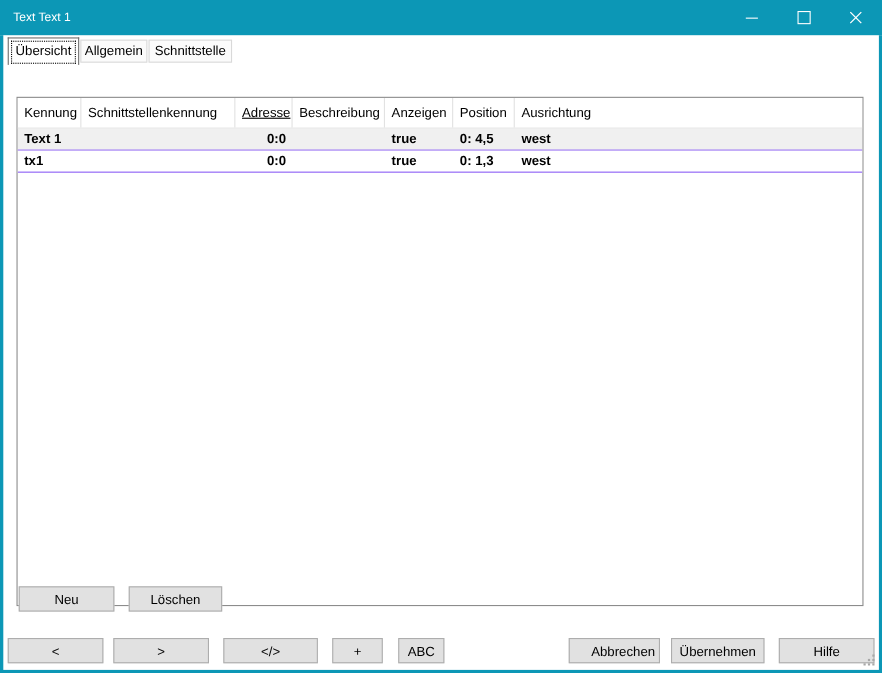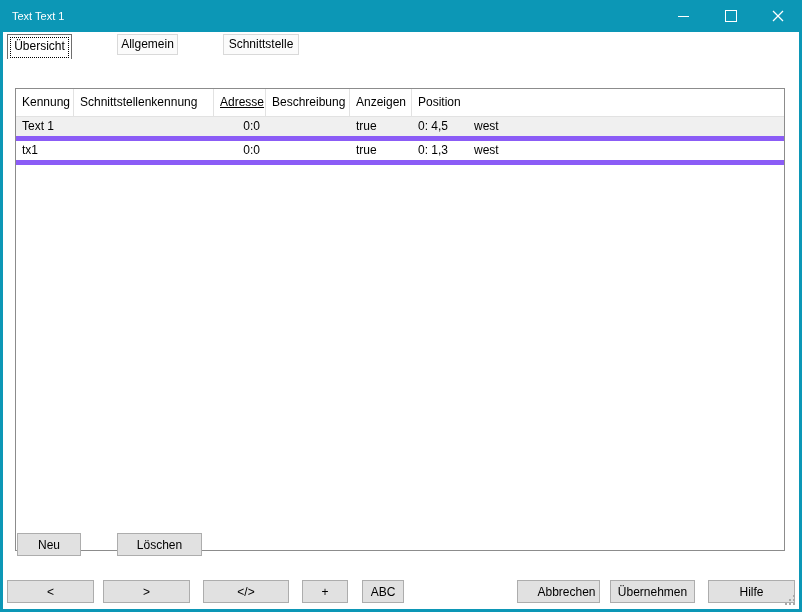--- a/index.html
+++ b/index.html
@@ -14,42 +14,42 @@
   .controls{position:absolute;right:1px;top:0;height:32px;display:flex;}
   .ctrl{width:47px;height:32px;display:flex;align-items:center;justify-content:center;background:transparent;border:none;padding:0;cursor:default;}
   .ico-min{width:11px;height:1px;background:#fff;}
   .ico-max{width:10px;height:10px;border:1px solid #fff;background:transparent;}
   
   .edge{position:absolute;background:var(--accent,#0c97b6);}
   .edge-l{left:0;top:32px;bottom:0;width:3px;}
   .edge-r{right:0;top:32px;bottom:0;width:3px;}
   .edge-b{left:0;right:0;bottom:0;height:3px;}
   
-  .tabbar{position:absolute;left:7px;top:34px;height:25px;display:flex;align-items:flex-start;gap:44px;}
+  .tabbar{position:absolute;left:7px;top:34px;height:25px;display:flex;align-items:center;}
   .tab{box-sizing:border-box;height:21px;line-height:19px;text-align:center;background:#fbfbfb;
        border:1px solid #d9d9d9;margin-right:1px;white-space:nowrap;}
   .tab.selected{position:relative;height:25px;line-height:23px;background:#fff;border:1px solid #6e6e6e;border-bottom:none;z-index:2;}
   .tab.selected::after{content:"";position:absolute;left:2px;right:2px;top:2px;bottom:1px;border:1px dotted #000;pointer-events:none;}
   
   .table{position:absolute;left:15px;top:64px;width:770px;height:463px;box-sizing:border-box;
          border:1px solid #8c8c8c;background:#fff;overflow:hidden;margin-top:24px;}
   .thead{display:flex;height:27px;border-bottom:1px solid #e2e2e2;background:#fff;}
   .th{box-sizing:border-box;border-right:1px solid #e2e2e2;padding:0 6px;line-height:26px;
       white-space:nowrap;overflow:hidden;flex:0 0 auto;}
   .th:last-child{border-right:none;flex:1 1 auto;}
-  .tr{display:flex;height:19px;line-height:18px;border-bottom:5px solid #8b5cf6;background:#fff;}
+  .tr{display:flex;height:19px;line-height:18px;border-bottom:1px solid #8b5cf6;background:#fff;font-weight:bold;}
   .tr.selected{background:#f0f0f0;}
   .td{box-sizing:border-box;padding:0 6px;white-space:nowrap;overflow:hidden;flex:0 0 auto;}
   .td:last-child{flex:1 1 auto;}
   .al-right{text-align:right;}
   
   .btn{position:absolute;box-sizing:border-box;height:23px;background:#e1e1e1;border:1px solid #adadad;
        font-family:inherit;font-size:12px;color:#000;text-align:center;line-height:20px;padding:0;cursor:default;}
   .btn.default{border:2px solid var(--default-border,#0078d7);line-height:18px;}
-  #btn-neu{left:17px;top:533px;width:64px;}
+  #btn-neu{left:17px;top:533px;width:87px;}
   #btn-loeschen{left:117px;top:533px;width:85px;}
   
   .grip{position:absolute;left:785px;top:595px;width:12px;height:12px;}
   .grip::before{content:"";position:absolute;left:0;top:8px;width:2px;height:2px;background:#a8a8a8;
     box-shadow:4px 0 #a8a8a8, 8px 0 #a8a8a8, 4px -4px #a8a8a8, 8px -4px #a8a8a8, 8px -8px #a8a8a8;}
 </style>
 </head>
 <body>
 
 <div class="window" style="--accent: #0c97b6; --default-border: #0078d7;">
@@ -79,20 +79,21 @@
     </div>
 
   <div class="table">
     <div class="thead">
         <div class="th" style="width: 58px;">Kennung</div>
         <div class="th" style="width: 140px;">Schnittstellenkennung</div>
         <div class="th al-right" style="width: 52px; text-decoration: underline;">Adresse</div>
         <div class="th" style="width: 84px;">Beschreibung</div>
         <div class="th" style="width: 62px;">Anzeigen</div>
         <div class="th" style="width: 56px;">Position</div>
+        <div class="th" style="width: 317px;">Ausrichtung</div>
       </div>
     <div>
         <div class="tr selected">
           <div class="td" style="width: 58px;">Text 1</div>
           <div class="td" style="width: 140px;"></div>
           <div class="td al-right" style="width: 52px;">0:0</div>
           <div class="td" style="width: 84px;"></div>
           <div class="td" style="width: 62px;">true</div>
           <div class="td" style="width: 56px;">0: 4,5</div>
           <div class="td" style="width: 317px;">west</div>

